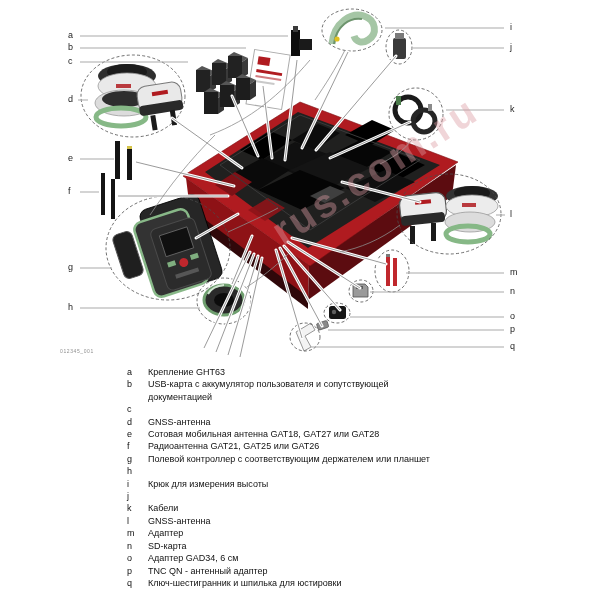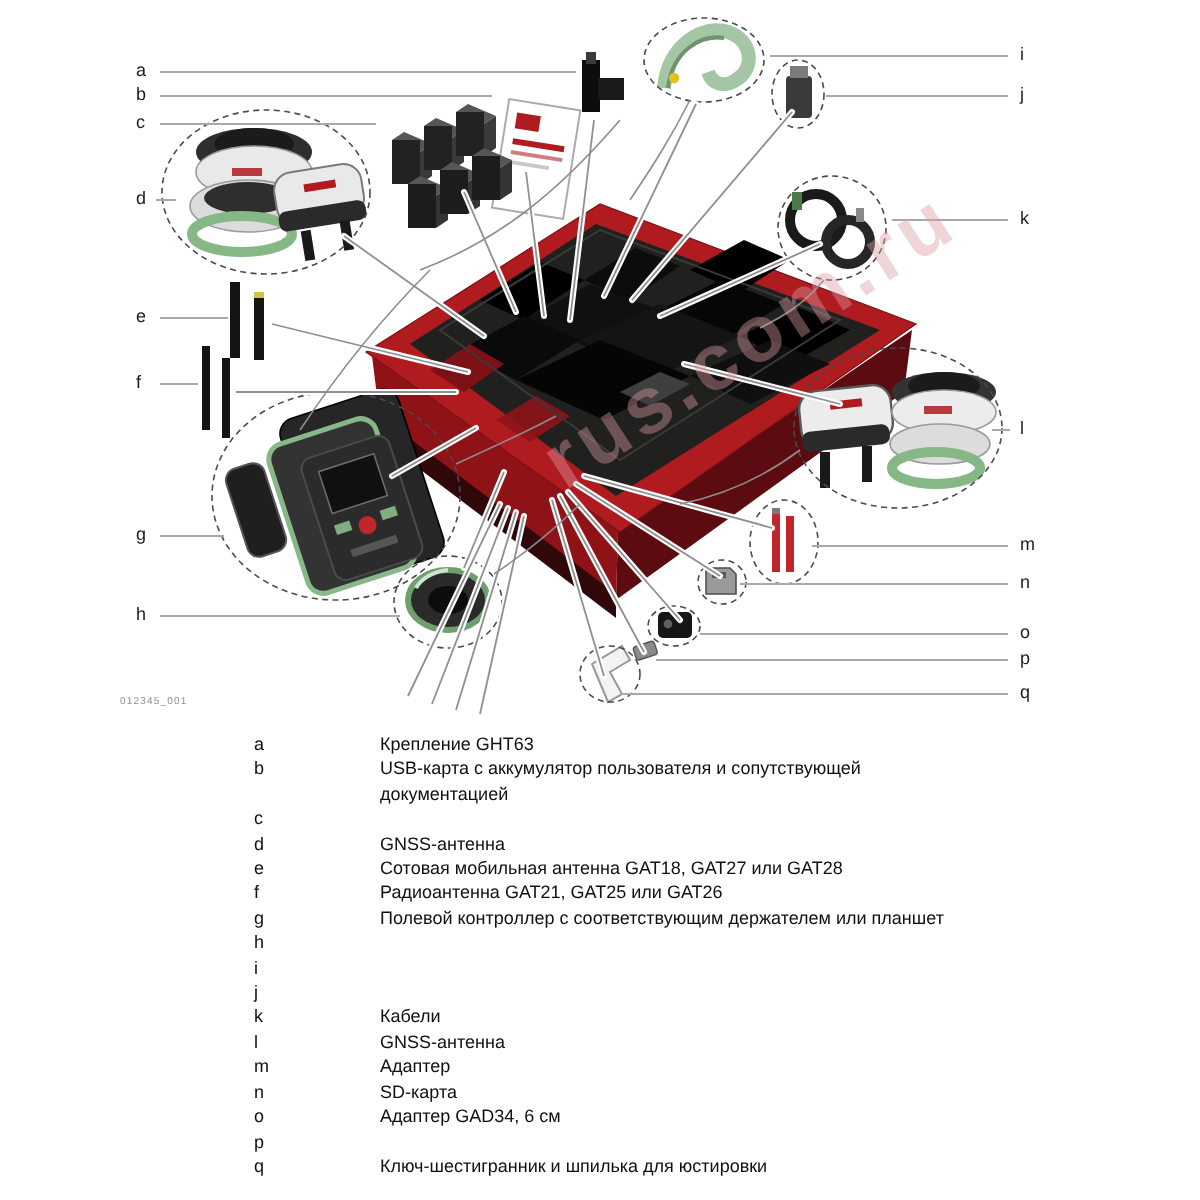--- a/index.html
+++ b/index.html
@@ -12,21 +12,21 @@
   .ln{stroke:#8f8f8f;stroke-width:.9;fill:none;}
   .dash{fill:none;stroke:#4b4b4b;stroke-width:.8;stroke-dasharray:3 2.2;}
   .cv{fill:none;stroke:#8d8d8d;stroke-width:.8;}
   #watermark{position:absolute;left:205px;top:148px;width:340px;text-align:center;
       font-weight:bold;font-size:40px;letter-spacing:3px;color:rgba(219,154,163,.42);
       transform:rotate(-33deg);pointer-events:none;}
   #figid{position:absolute;left:60px;top:348px;font-size:5px;letter-spacing:.6px;color:#8f8f8f;}
   #legend{position:absolute;left:0;top:366px;width:600px;}
   .lrow{display:flex;font-size:9px;line-height:12.4px;color:#101010;}
   .lletter{margin-left:127px;width:21px;flex:none;}
-  .ltext{white-space:pre-line;width:400px;margin-left:42px;}
+  .ltext{white-space:pre-line;width:400px;}
 </style>
 </head>
 <body>
 
 <div id="page">
 
   <svg width="600" height="362" viewBox="0 0 600 362">
 
     <g>
       <polygon points="186,178 190,210 308,300 309,265" fill="#8e1216"></polygon>
@@ -345,20 +345,21 @@
         <span class="lletter">g</span>
         <span class="ltext">Полевой контроллер с соответствующим держателем или планшет</span>
       </div>
 
       <div class="lrow">
         <span class="lletter">h</span>
       </div>
 
       <div class="lrow">
         <span class="lletter">i</span>
+        <span class="ltext">Крюк для измерения высоты</span>
       </div>
 
       <div class="lrow">
         <span class="lletter">j</span>
       </div>
 
       <div class="lrow">
         <span class="lletter">k</span>
         <span class="ltext">Кабели</span>
       </div>
@@ -378,20 +379,21 @@
         <span class="ltext">SD-карта</span>
       </div>
 
       <div class="lrow">
         <span class="lletter">o</span>
         <span class="ltext">Адаптер GAD34, 6 см</span>
       </div>
 
       <div class="lrow">
         <span class="lletter">p</span>
+        <span class="ltext">TNC QN - антенный адаптер</span>
       </div>
 
       <div class="lrow">
         <span class="lletter">q</span>
         <span class="ltext">Ключ-шестигранник и шпилька для юстировки</span>
       </div>
     </div>
 
 </div>
 

